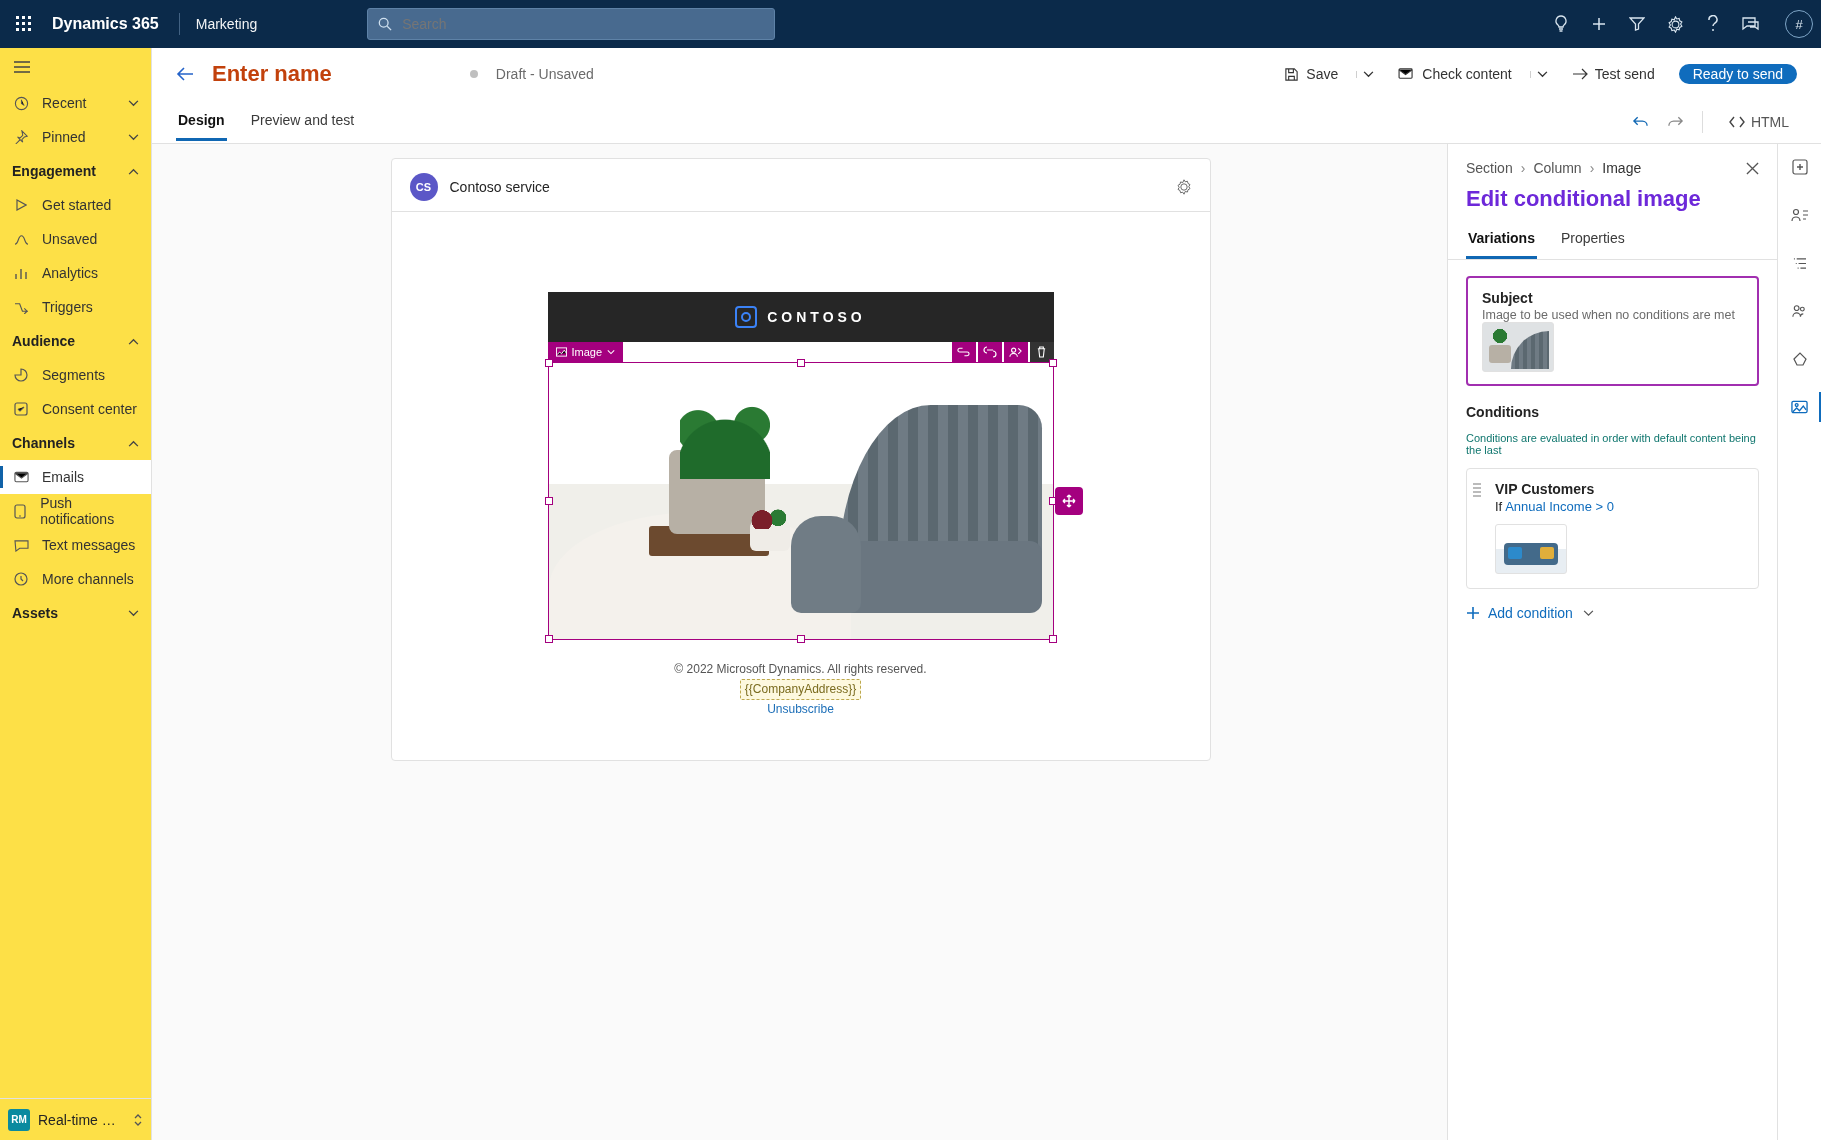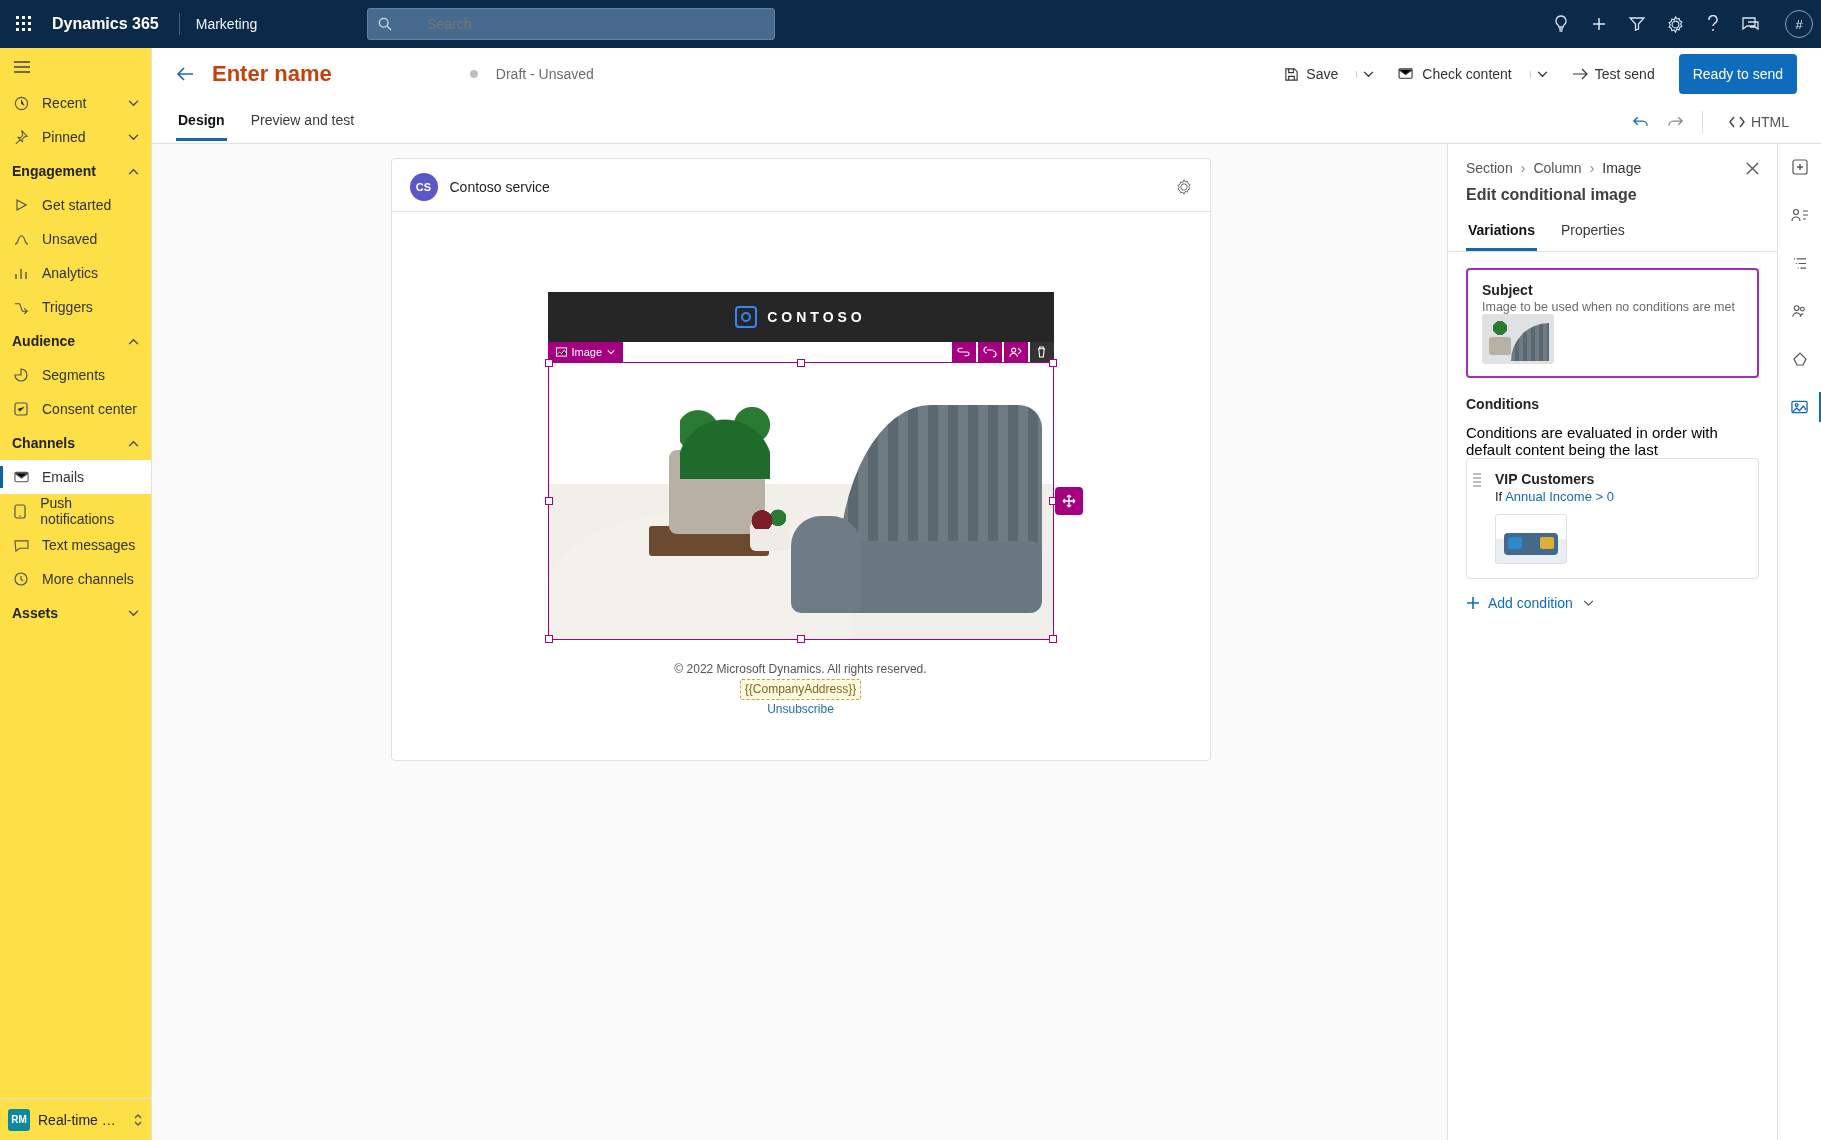--- a/index.html
+++ b/index.html
@@ -20,21 +20,21 @@
   html,body{margin:0;padding:0;height:100%;width:100%;font-family:"Segoe UI",Arial,sans-serif;font-size:14px;color:var(--text);}
   body{background:#fafafa;}
 
   
   .top-bar{height:48px;background:var(--navy);color:#fff;display:flex;align-items:center;padding:0 8px 0 6px;gap:10px;}
   .waffle{width:36px;height:36px;display:flex;align-items:center;justify-content:center;border-radius:4px;cursor:pointer;}
   .top-bar .brand{font-weight:600;font-size:16px;}
   .top-bar .divider{width:1px;height:22px;background:#426283;margin:0 6px 0 10px;}
   .top-bar .app{font-size:14px;opacity:.95;}
   .search-wrap{margin-left:100px;width:408px;height:32px;background:#486a8f;border:1px solid #5e82a7;border-radius:3px;display:flex;align-items:center;gap:8px;padding:0 10px;color:#cfe0ef;}
-  .search-wrap input{background:transparent;border:none;outline:none;color:#cfe0ef;font-size:14px;flex:1;margin-left:25px;}
+  .search-wrap input{background:transparent;border:none;outline:none;color:#cfe0ef;font-size:14px;flex:1;}
   .top-right{margin-left:auto;display:flex;align-items:center;gap:18px;}
   .top-right .ico{width:20px;height:20px;display:flex;align-items:center;justify-content:center;color:#d9e5ef;cursor:pointer;}
   .avatar-circ{width:28px;height:28px;border:1px solid #7ea5c7;border-radius:50%;display:flex;align-items:center;justify-content:center;color:#d9e5ef;font-size:13px;margin-left:6px;}
 
   
   .shell{display:flex;height:calc(100% - 48px);}
   .left-nav{width:152px;background:#fde047;border-right:1px solid var(--border);display:flex;flex-direction:column;position:relative;}
   .left-nav .ham{height:38px;display:flex;align-items:center;justify-content:flex-start;padding:10px 14px;}
   .nav-row{display:flex;align-items:center;gap:12px;height:34px;padding:0 12px;color:#333;cursor:pointer;position:relative;}
   .nav-row .nico{width:18px;display:flex;align-items:center;justify-content:center;color:#555;}
@@ -48,21 +48,21 @@
   
   .main{flex:1;display:flex;flex-direction:column;min-width:0;background:#fff;}
   .page-head{height:52px;padding:0 24px;display:flex;align-items:center;gap:18px;border-bottom:0;}
   .back{color:#2563c9;cursor:pointer;}
   .title-in{font-size:22px;font-weight:700;color:#c2410c;}
   .status-dot{width:8px;height:8px;border-radius:50%;background:#bfbfbf;margin-left:120px;}
   .status-txt{color:#6b6b6b;}
   .head-right{margin-left:auto;display:flex;align-items:center;gap:8px;color:#333;}
   .btn-txt{display:flex;align-items:center;gap:7px;height:32px;padding:0 8px;border-radius:4px;cursor:pointer;}
   .btn-split{border-left:1px solid #cfcfcf;padding-left:6px;margin-left:2px;display:flex;align-items:center;}
-  .btn-primary{background:var(--blue);color:#fff;border-radius:4px;height:40px;padding:0 14px;display:flex;align-items:center;cursor:pointer;}
+  .btn-primary{background:var(--blue);color:#fff;border-radius:12px;height:20px;padding:0 14px;display:flex;align-items:center;cursor:pointer;}
 
   .tab-row{height:44px;display:flex;align-items:center;gap:22px;padding:0 24px;border-bottom:1px solid var(--border);}
   .tab{padding:10px 2px;color:#3a3a3a;cursor:pointer;border-bottom:3px solid transparent;}
   .tab.active{color:#111;border-bottom-color:#1067b3;font-weight:600;}
   .tab-right{margin-left:auto;display:flex;align-items:center;gap:18px;color:#555;}
   .tab-right .div{width:1px;height:22px;background:#ddd;}
 
   
   .workspace{flex:1;display:flex;min-height:0;background:#fafafa;}
   .canvas-wrap{flex:1;padding:14px 16px 16px 18px;overflow:auto;}
@@ -104,35 +104,35 @@
   .footer{margin-top:20px;text-align:center;font-size:12px;color:#555;line-height:1.6;}
   .addr-chip{display:inline-block;border:1px dashed #bda84e;background:#fdf8de;color:#7a6b1f;padding:0 4px;border-radius:2px;}
   .unsub{color:#1d6fb8;}
 
   
   .right-panel{width:330px;border-left:1px solid var(--border);background:#fff;display:flex;flex-direction:column;}
   .rp-head{padding:16px 18px 6px;display:flex;gap:8px;align-items:center;color:#555;}
   .rp-head .crumb{cursor:pointer;}
   .rp-head .sep{color:#888;}
   .rp-close{margin-left:auto;color:#555;cursor:pointer;}
-  .rp-title{padding:4px 18px 8px;font-size:16px;font-weight:600;color:#404040;}
+  .rp-title{padding:4px 18px 8px;font-size:22px;font-weight:600;color:#6d28d9;}
   .rp-tabs{display:flex;gap:22px;padding:0 18px;border-bottom:1px solid var(--border);}
   .rp-tab{padding:10px 2px;border-bottom:3px solid transparent;color:#3a3a3a;cursor:pointer;}
   .rp-tab.active{border-bottom-color:#1067b3;color:#111;font-weight:600;}
   .rp-body{padding:16px 18px;overflow:auto;flex:1;}
   .card{border:1px solid var(--border-strong);border-radius:4px;padding:12px 14px;margin-bottom:18px;}
   .card.sel{border:2px solid #a12fb0;}
   .card .cname{font-weight:600;margin-bottom:2px;}
   .card .cdesc{font-size:12.5px;color:#6b6b6b;margin-bottom:0;}
   .thumb{width:72px;height:50px;border:1px solid var(--border);border-radius:3px;background:#dfe2e4;position:relative;overflow:hidden;}
   .thumb .mini-chair{position:absolute;right:4px;bottom:2px;width:55%;height:80%;background:repeating-linear-gradient(90deg,#6f7b84 0 4px,#5b6870 4px 8px);border-top-left-radius:40px;}
   .thumb .mini-pot{position:absolute;left:6px;bottom:8px;width:22px;height:18px;background:#b7b0a5;border-radius:3px;}
   .thumb .mini-plant{position:absolute;left:6px;bottom:24px;width:22px;height:22px;background:radial-gradient(circle,#2a7a33 0 45%,transparent 46%);}
   .sec-head{font-weight:600;margin:4px 0 12px;}
-  .sec-sub{font-size:15px;color:#000000;}
+  .sec-sub{font-size:11px;color:#0f766e;margin-bottom:12px;}
   .cond-card{border:1px solid var(--border);border-radius:4px;padding:12px 14px 14px;position:relative;}
   .grip{position:absolute;left:6px;top:14px;width:8px;height:14px;background:repeating-linear-gradient(#bbb 0 2px,transparent 2px 4px);}
   .cond-name{font-weight:600;margin-left:14px;}
   .cond-expr{margin-left:14px;font-size:13px;margin-top:2px;}
   .cond-expr .lk{color:#0f6cbd;}
   .thumb2{width:72px;height:50px;border:1px solid var(--border);border-radius:3px;margin:10px 0 0 14px;background:linear-gradient(#fff 0 50%,#e8eef3 50% 100%);position:relative;overflow:hidden;}
   .sofa{position:absolute;left:8px;bottom:8px;right:8px;height:22px;background:#436a8a;border-radius:4px;}
   .cush{position:absolute;left:12px;bottom:14px;width:14px;height:12px;background:#2c8acb;border-radius:2px;}
   .cush.r{left:auto;right:12px;background:#e0ae3b;}
   .add-cond{margin-top:16px;color:#0f6cbd;display:flex;align-items:center;gap:8px;cursor:pointer;}

